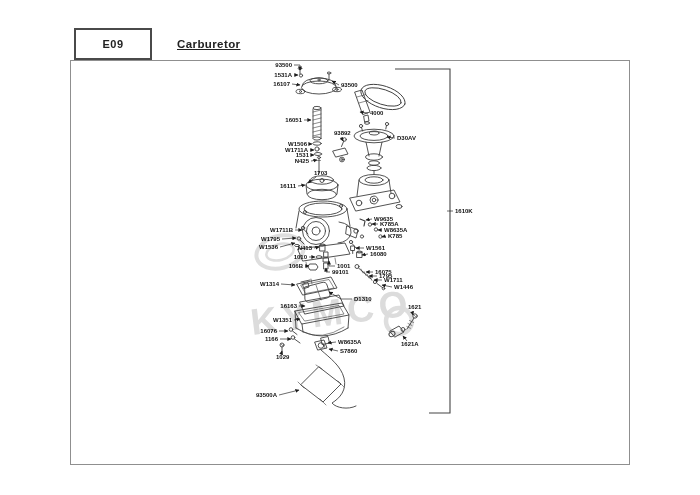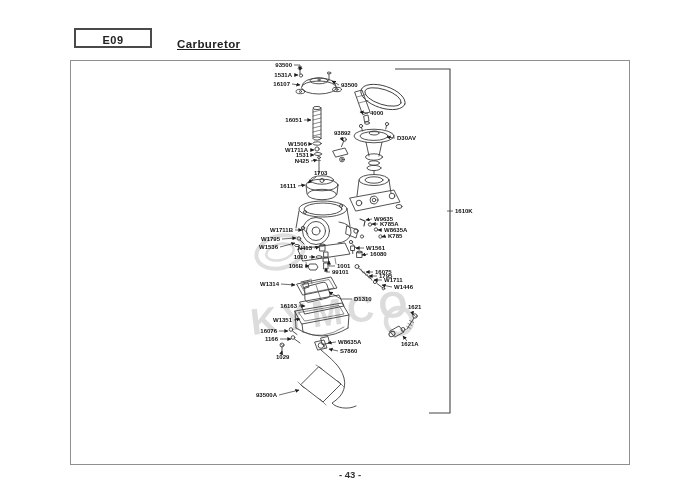--- a/index.html
+++ b/index.html
@@ -1,20 +1,20 @@
 <!DOCTYPE html>
 <html><head>
 <meta charset="utf-8">
 <style>
   html,body{margin:0;padding:0;background:#ffffff;}
   .page{position:relative;width:700px;height:495px;background:#fff;overflow:hidden;
         font-family:"Liberation Sans",sans-serif;}
-  .code-box{position:absolute;left:74px;top:28px;width:78px;height:20px;
+  .code-box{position:absolute;left:74px;top:28px;width:78px;height:32px;
         border:2px solid #4a4a4a;box-sizing:border-box;display:flex;
-        align-items:flex-end;justify-content:center;
+        align-items:center;justify-content:center;
         font-size:11px;font-weight:bold;color:#222;letter-spacing:.5px;}
   .page-title{position:absolute;left:177px;top:38px;font-size:11.5px;
         font-weight:bold;color:#222;letter-spacing:.4px;text-decoration:underline;}
   .main-box{position:absolute;left:70px;top:60px;width:560px;height:405px;
         border:1px solid #8f8f8f;box-sizing:border-box;background:#fff;}
   .footer{position:absolute;left:0;top:469px;width:700px;text-align:center;
         font-size:9.5px;font-weight:bold;color:#333;}
   svg.diagram{position:absolute;left:0;top:0;}
   .p{fill:none;stroke:#3f3f3f;stroke-width:0.9;stroke-linecap:round;stroke-linejoin:round;}
   .thin{stroke-width:0.6;}
@@ -350,14 +350,13 @@
         <text x="277" y="397" text-anchor="end" class="part-label">93500A</text>
         <polyline points="412,311 413,315" class="leader" marker-end="url(#arrow)"></polyline>
         <text x="408" y="309" text-anchor="start" class="part-label">1621</text>
         <polyline points="407,341 403,336" class="leader" marker-end="url(#arrow)"></polyline>
         <text x="401" y="346" text-anchor="start" class="part-label">1621A</text>
         <polyline points="453,211 447,211" class="leader"></polyline>
         <text x="455" y="213" text-anchor="start" class="part-label">1610K</text>
       </g>
   </svg>
 
-  <div class="footer">- 43 -</div>
 </div>
 
 </body></html>

